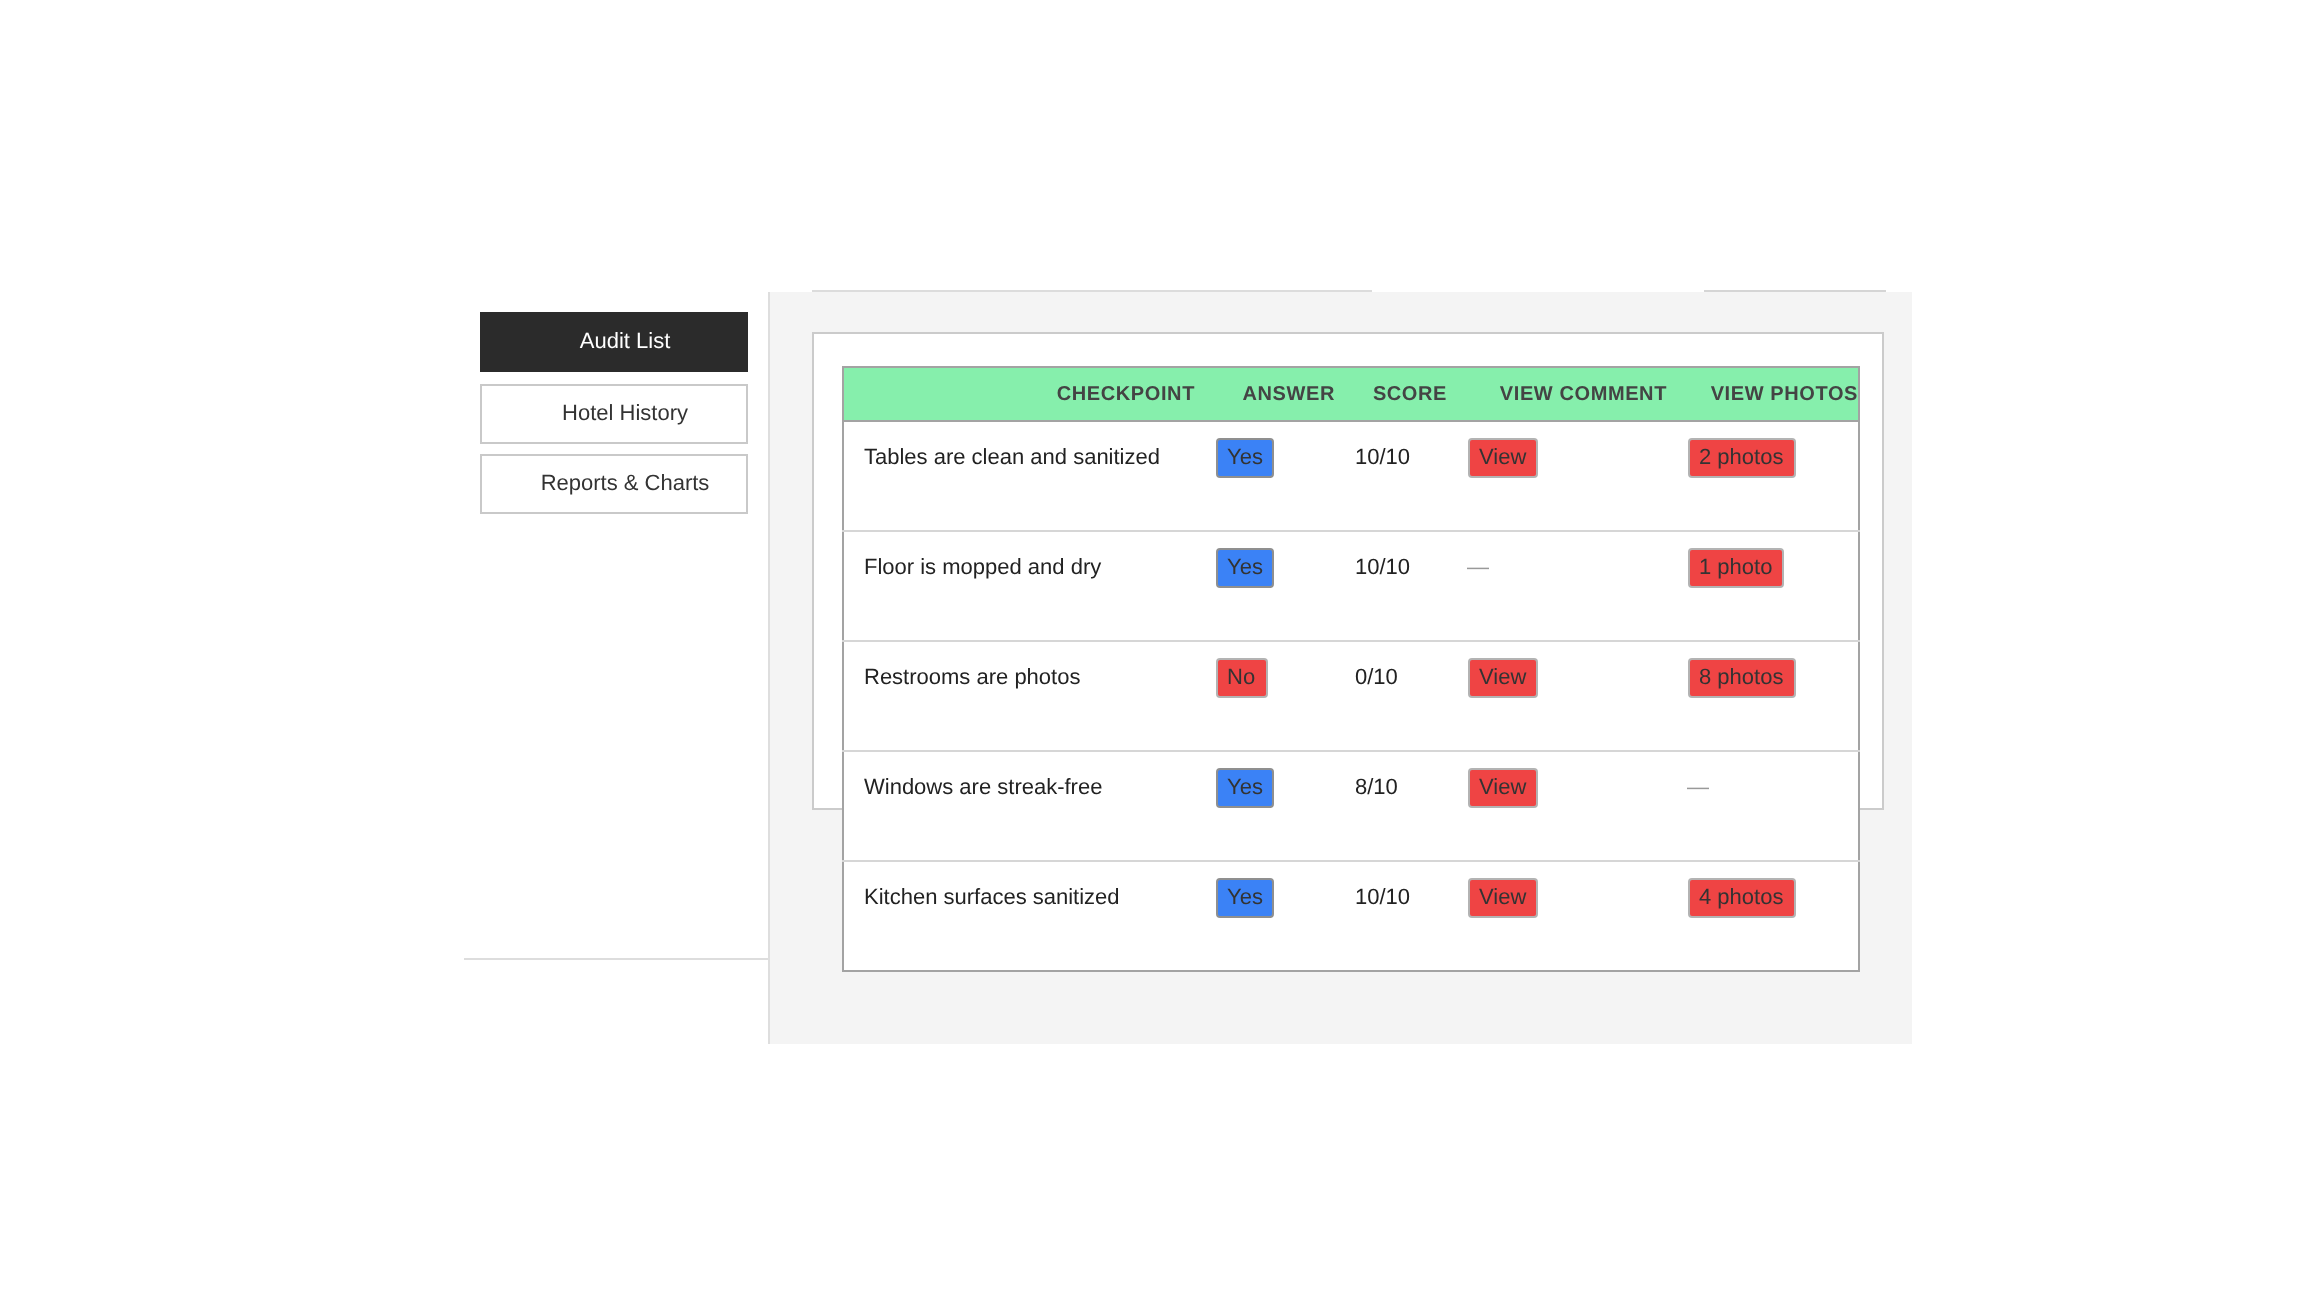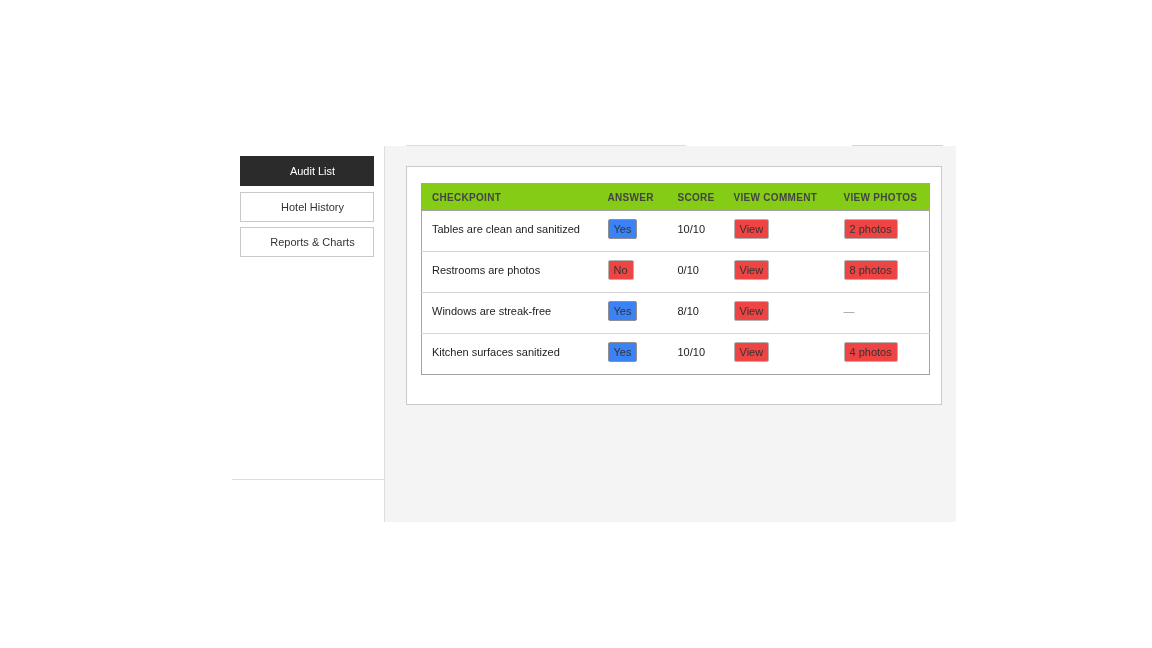--- a/index.html
+++ b/index.html
@@ -25,22 +25,22 @@
   .main{position:absolute;left:385px;top:146px;width:571px;height:376px;background:#f4f4f4;}
   .card{position:absolute;left:21px;top:20px;width:536px;height:239px;box-sizing:border-box;background:#ffffff;border:1px solid #cbcbcb;}
 
   
   table.audit-table{position:absolute;left:14px;top:16px;border-collapse:collapse;table-layout:fixed;width:508px;background:#ffffff;border:1px solid #a3a3a3;}
   .audit-table col.c-checkpoint{width:176px;}
   .audit-table col.c-answer{width:70px;}
   .audit-table col.c-score{width:56px;}
   .audit-table col.c-comment{width:110px;}
   .audit-table col.c-photos{width:96px;}
-  .audit-table th{height:26px;background:#84cc16;border-bottom:1px solid #a3a3a3;font-size:10px;font-weight:bold;color:#444444;text-align:left;padding:0 0 0 10px;letter-spacing:0.3px;white-space:nowrap;}
-  .audit-table td{height:36px;border-top:1px solid #d6d6d6;font-size:11px;color:#222222;padding:0 0 4px 10px;vertical-align:middle;white-space:nowrap;}
+  .audit-table th{height:26px;background:#86efac;border-bottom:1px solid #a3a3a3;font-size:10px;font-weight:bold;color:#444444;text-align:right;padding:0 0 0 10px;letter-spacing:0.3px;white-space:nowrap;}
+  .audit-table td{height:36px;border-top:1px solid #d6d6d6;font-size:11px;color:#222222;padding:0 0 18px 10px;vertical-align:middle;white-space:nowrap;}
   .audit-table tbody tr:first-child td{border-top:none;}
 
   .btn{display:inline-block;box-sizing:border-box;border:1px solid #b3b3b3;background:#ef4444;color:#333333;font-size:11px;line-height:14px;padding:2px 5px;border-radius:2px;font-family:"Liberation Sans",sans-serif;cursor:pointer;}
   .btn.filled{background:#3b82f6;border-color:#8f8f8f;}
   .dash{color:#999999;font-size:11px;}
 </style>
 </head>
 <body>
 
 <div class="stage">
@@ -76,20 +76,27 @@
         </thead>
         <tbody>
           <tr>
             <td>Tables are clean and sanitized</td>
             <td><button class="btn filled">Yes</button></td>
             <td>10/10</td>
             <td><button class="btn">View</button></td>
             <td><button class="btn">2 photos</button></td>
           </tr>
           <tr>
+            <td>Floor is mopped and dry</td>
+            <td><button class="btn filled">Yes</button></td>
+            <td>10/10</td>
+            <td><span class="dash">—</span></td>
+            <td><button class="btn">1 photo</button></td>
+          </tr>
+          <tr>
             <td>Restrooms are photos</td>
             <td><button class="btn">No</button></td>
             <td>0/10</td>
             <td><button class="btn">View</button></td>
             <td><button class="btn">8 photos</button></td>
           </tr>
           <tr>
             <td>Windows are streak-free</td>
             <td><button class="btn filled">Yes</button></td>
             <td>8/10</td>

